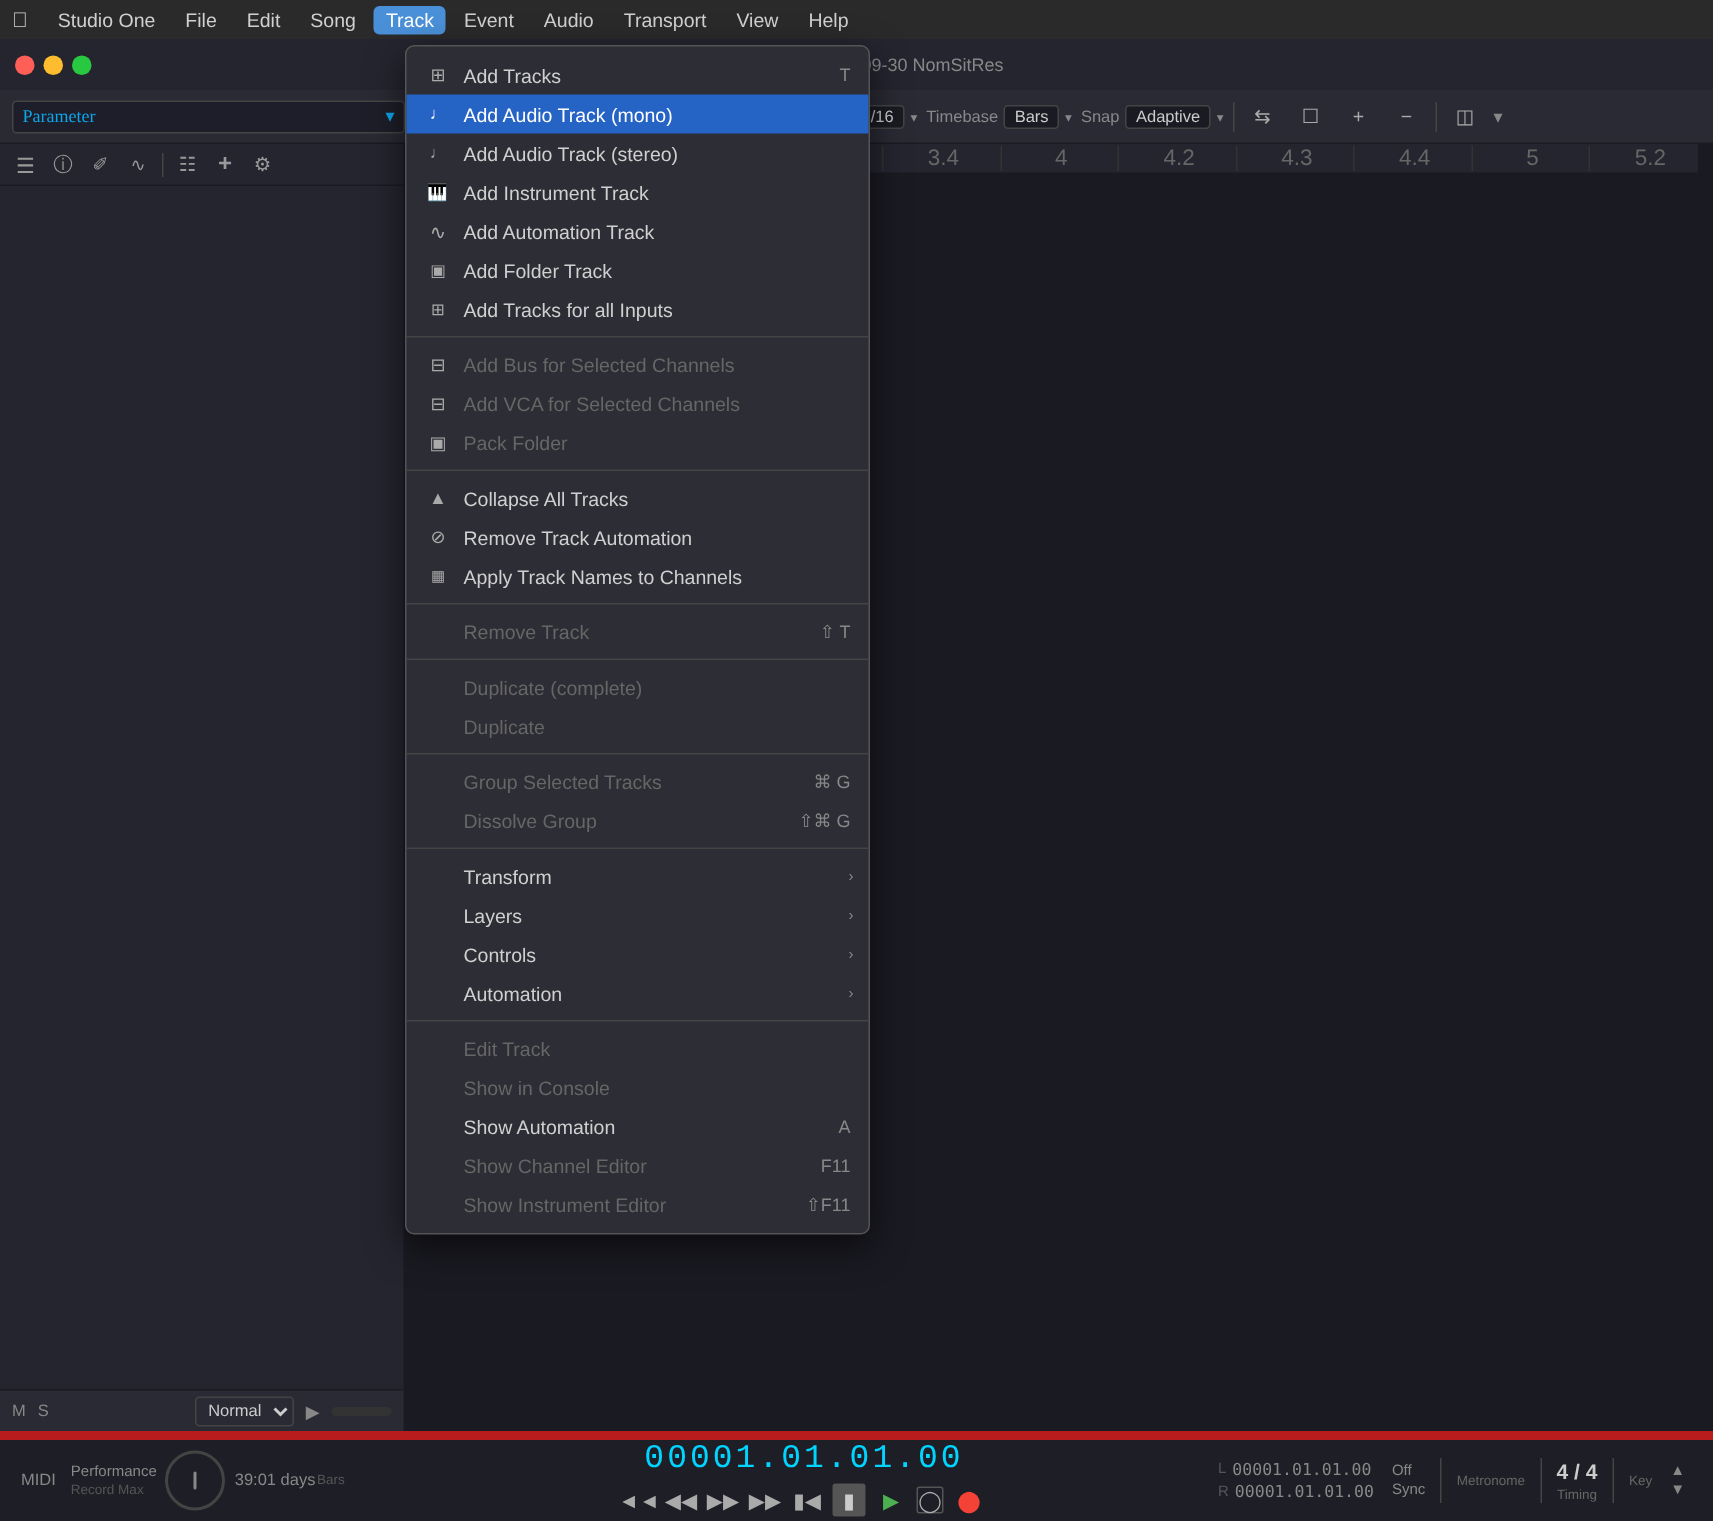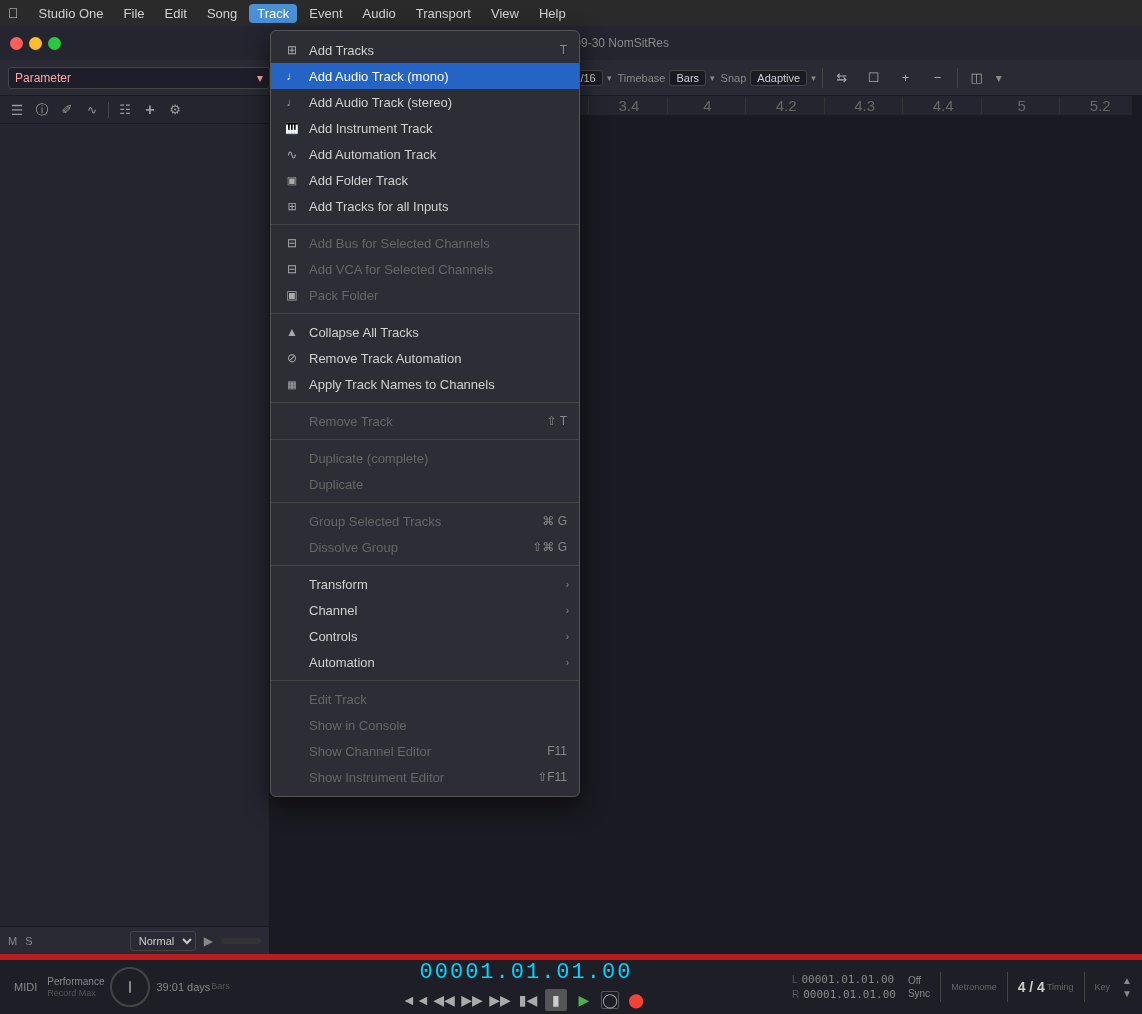--- a/index.html
+++ b/index.html
@@ -110,26 +110,27 @@
       background: #252530;
       border-right: 1px solid #1a1a22;
       position: relative;
     }
     .param-select {
       flex: 1;
       background: #1e1e2a;
       border: 1px solid #444;
       border-radius: 3px;
       padding: 2px 6px;
-      color: #fca5a5;
+      color: #0ea5e9;
       font-size: 12px;
       height: 22px;
       display: flex;
       align-items: center;
       justify-content: space-between;
+      font-family: Liberation Serif, serif;
     }
 
     
     .timeline-area {
       flex: 1;
       background: #1e1e2a;
       position: relative;
       overflow: hidden;
     }
     .tc-group {
@@ -585,21 +586,21 @@
   <div class="menu-divider"></div>
 
   <div class="menu-section">
     <div class="menu-row">
       <span class="menu-icon"></span>
       <span>Transform</span>
       <span class="submenu-arrow">›</span>
     </div>
     <div class="menu-row">
       <span class="menu-icon"></span>
-      <span>Channel</span>
+      <span>Layers</span>
       <span class="submenu-arrow">›</span>
     </div>
     <div class="menu-row">
       <span class="menu-icon"></span>
       <span>Controls</span>
       <span class="submenu-arrow">›</span>
     </div>
     <div class="menu-row">
       <span class="menu-icon"></span>
       <span>Automation</span>
@@ -610,20 +611,25 @@
   <div class="menu-divider"></div>
 
   <div class="menu-section">
     <div class="menu-row disabled">
       <span class="menu-icon"></span>
       <span>Edit Track</span>
     </div>
     <div class="menu-row disabled">
       <span class="menu-icon"></span>
       <span>Show in Console</span>
+    </div>
+    <div class="menu-row">
+      <span class="menu-icon"></span>
+      <span>Show Automation</span>
+      <span class="menu-shortcut">A</span>
     </div>
     <div class="menu-row disabled">
       <span class="menu-icon"></span>
       <span>Show Channel Editor</span>
       <span class="menu-shortcut">F11</span>
     </div>
     <div class="menu-row disabled">
       <span class="menu-icon"></span>
       <span>Show Instrument Editor</span>
       <span class="menu-shortcut">⇧F11</span>
@@ -676,21 +682,21 @@
     </div>
     <div style="display:flex; flex-direction:column; gap:2px;">
       <span style="font-size:10px; color:#888;">Off</span>
       <span style="font-size:10px; color:#888;">Sync</span>
     </div>
     <div style="width:1px; height:30px; background:#444; margin:0 6px;"></div>
     <div style="display:flex; flex-direction:column; gap:2px; align-items:center;">
       <span style="font-size:9px; color:#666;">Metronome</span>
     </div>
     <div style="width:1px; height:30px; background:#444; margin:0 6px;"></div>
-    <div style="display:flex; flex-direction:row; gap:2px; align-items:center;">
+    <div style="display:flex; flex-direction:column; gap:2px; align-items:center;">
       <span style="font-size:14px; color:#ccc; font-weight:bold;">4 / 4</span>
       <span style="font-size:9px; color:#666;">Timing</span>
     </div>
     <div style="width:1px; height:30px; background:#444; margin:0 6px;"></div>
     <div style="display:flex; flex-direction:column; align-items:center;">
       <span style="font-size:9px; color:#666;">Key</span>
     </div>
 
     <div style="display:flex; flex-direction:column; gap:2px; margin-left:8px;">
       <div style="color:#888; font-size:10px; cursor:pointer;">▲</div>

